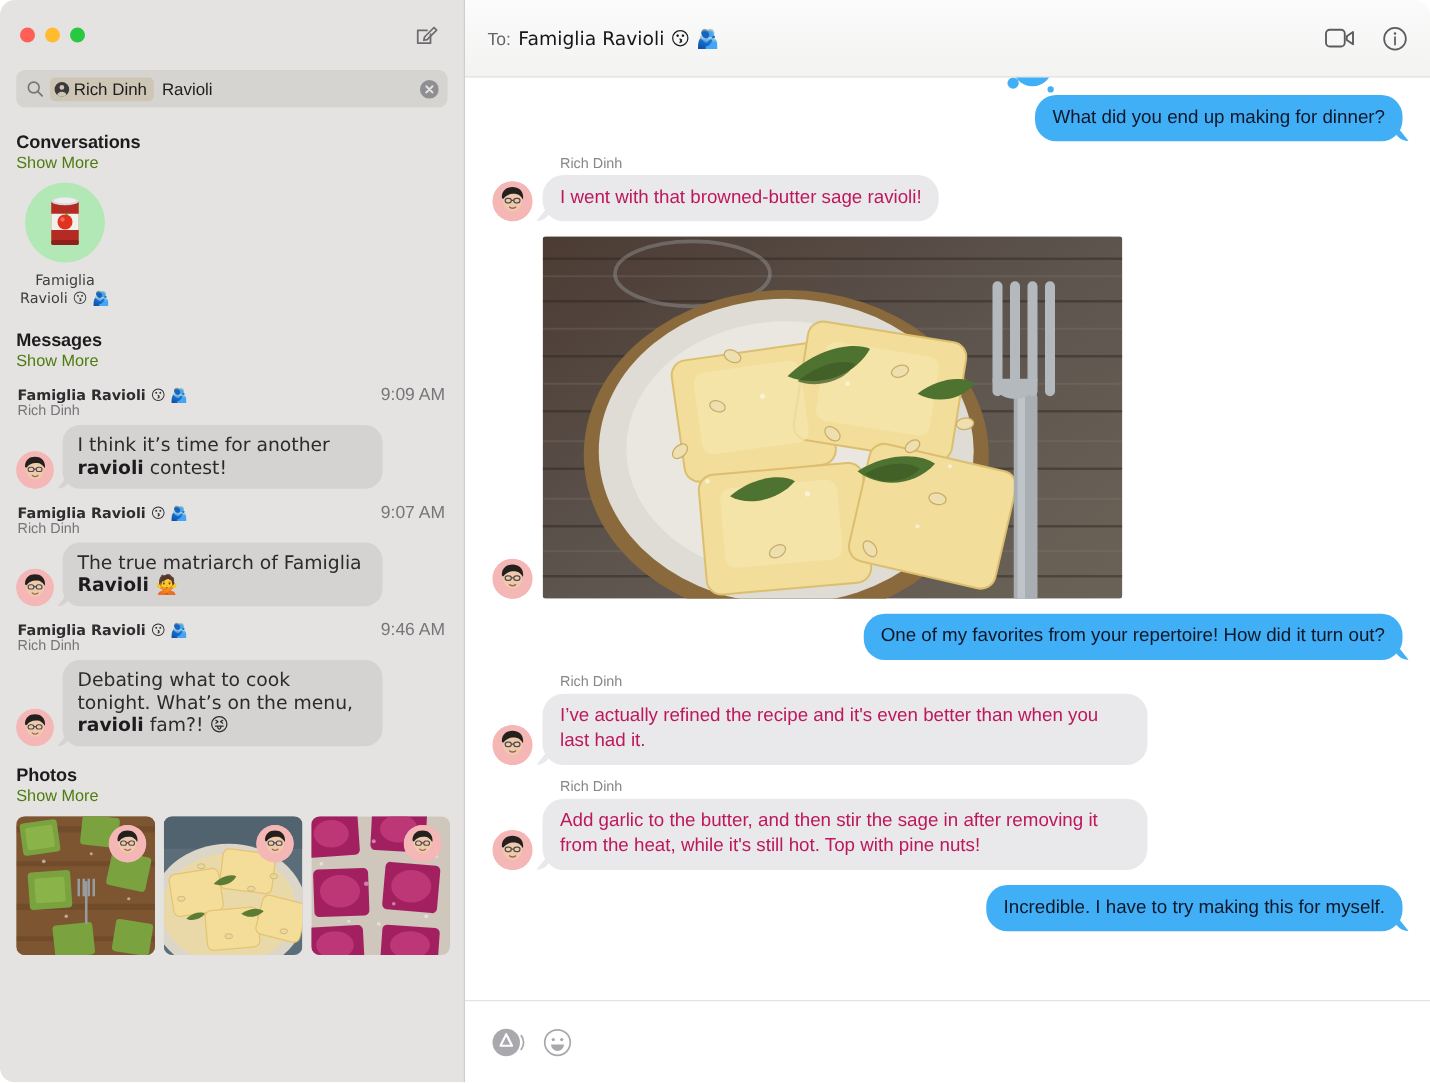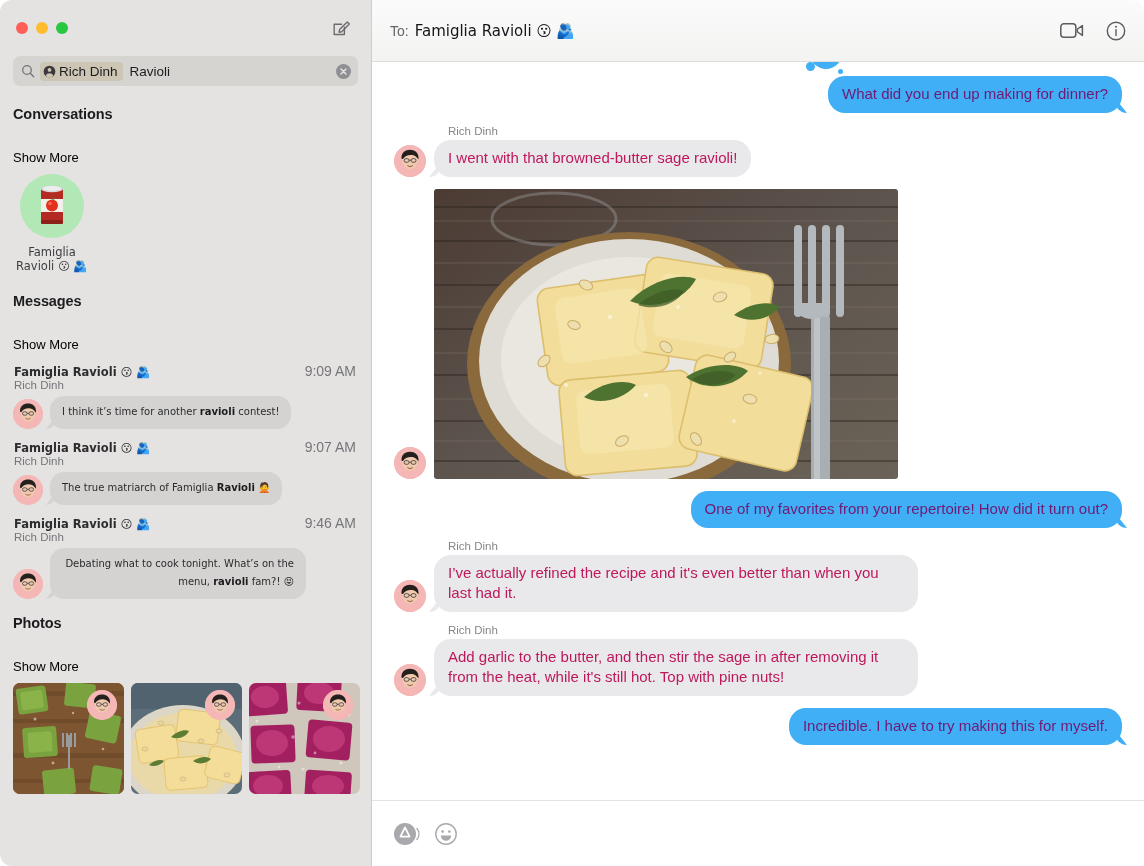--- a/index.html
+++ b/index.html
@@ -84,21 +84,21 @@
   }
 
   
   .sect-head {
     display: flex; align-items: baseline;
     justify-content: space-between;
     padding: 10px 14px 7px 13px;
     flex-direction: column;
   }
   .sect-title { font-size: 14.5px; font-weight: bold; color: #1c1c1e; letter-spacing: -0.1px; }
-  .sect-more { font-size: 13px; color: #000000; cursor: pointer; font-weight: 500; margin-top: 28px; }
+  .sect-more { font-size: 13px; color: #4d7c0f; cursor: pointer; font-weight: 500; }
 
   
   .conv-row { padding: 2px 13px 10px 13px; display: flex; }
   .conv-item { width: 78px; text-align: center; cursor: pointer; }
   .conv-avatar {
     width: 64px; height: 64px; border-radius: 50%;
     background: #b2e8b6;
     margin: 0 auto 7px auto;
     display: flex; align-items: center; justify-content: center;
     overflow: hidden;
@@ -121,25 +121,24 @@
   .mr-avatar {
     width: 30px; height: 30px; border-radius: 50%;
     background: #f5b6b6;
     flex: 0 0 30px;
     overflow: hidden; position: relative;
   }
   .mr-bubble {
     background: #d4d3d1;
     border-radius: 14px;
     padding: 7px 12px 8px 12px;
-    font-size: 10px; line-height: 18px;
+    font-size: 15px; line-height: 18px;
     color: #2b2b2d;
     max-width: 256px;
     position: relative;
-    text-align: right;
   }
   .mr-bubble:after {
     content: ""; position: absolute;
     left: -4px; bottom: 0;
     width: 10px; height: 13px;
     background: #d4d3d1;
     border-bottom-right-radius: 10px;
     clip-path: polygon(100% 0, 100% 100%, 0 100%);
   }
   .mr-bubble b { font-weight: bold; color: #1c1c1e; }
@@ -197,21 +196,21 @@
     position: relative;
   }
   .bubble {
     border-radius: 17px;
     padding: 8px 14px 9px 14px;
     font-size: 15px; line-height: 20px;
     position: relative;
     word-wrap: break-word;
   }
   .bubble.gray { background: #e9e9eb; color: #be185d; }
-  .bubble.blue { background: #41aff5; color: #701a75; }
+  .bubble.blue { background: #41aff5; color: #0f172a; }
   .bubble.gray:after {
     content: ""; position: absolute;
     left: -5px; bottom: 0;
     width: 12px; height: 15px;
     background: #e9e9eb;
     border-bottom-right-radius: 12px;
     clip-path: polygon(100% 0, 100% 100%, 0 100%);
   }
   .bubble.blue:after {
     content: ""; position: absolute;

